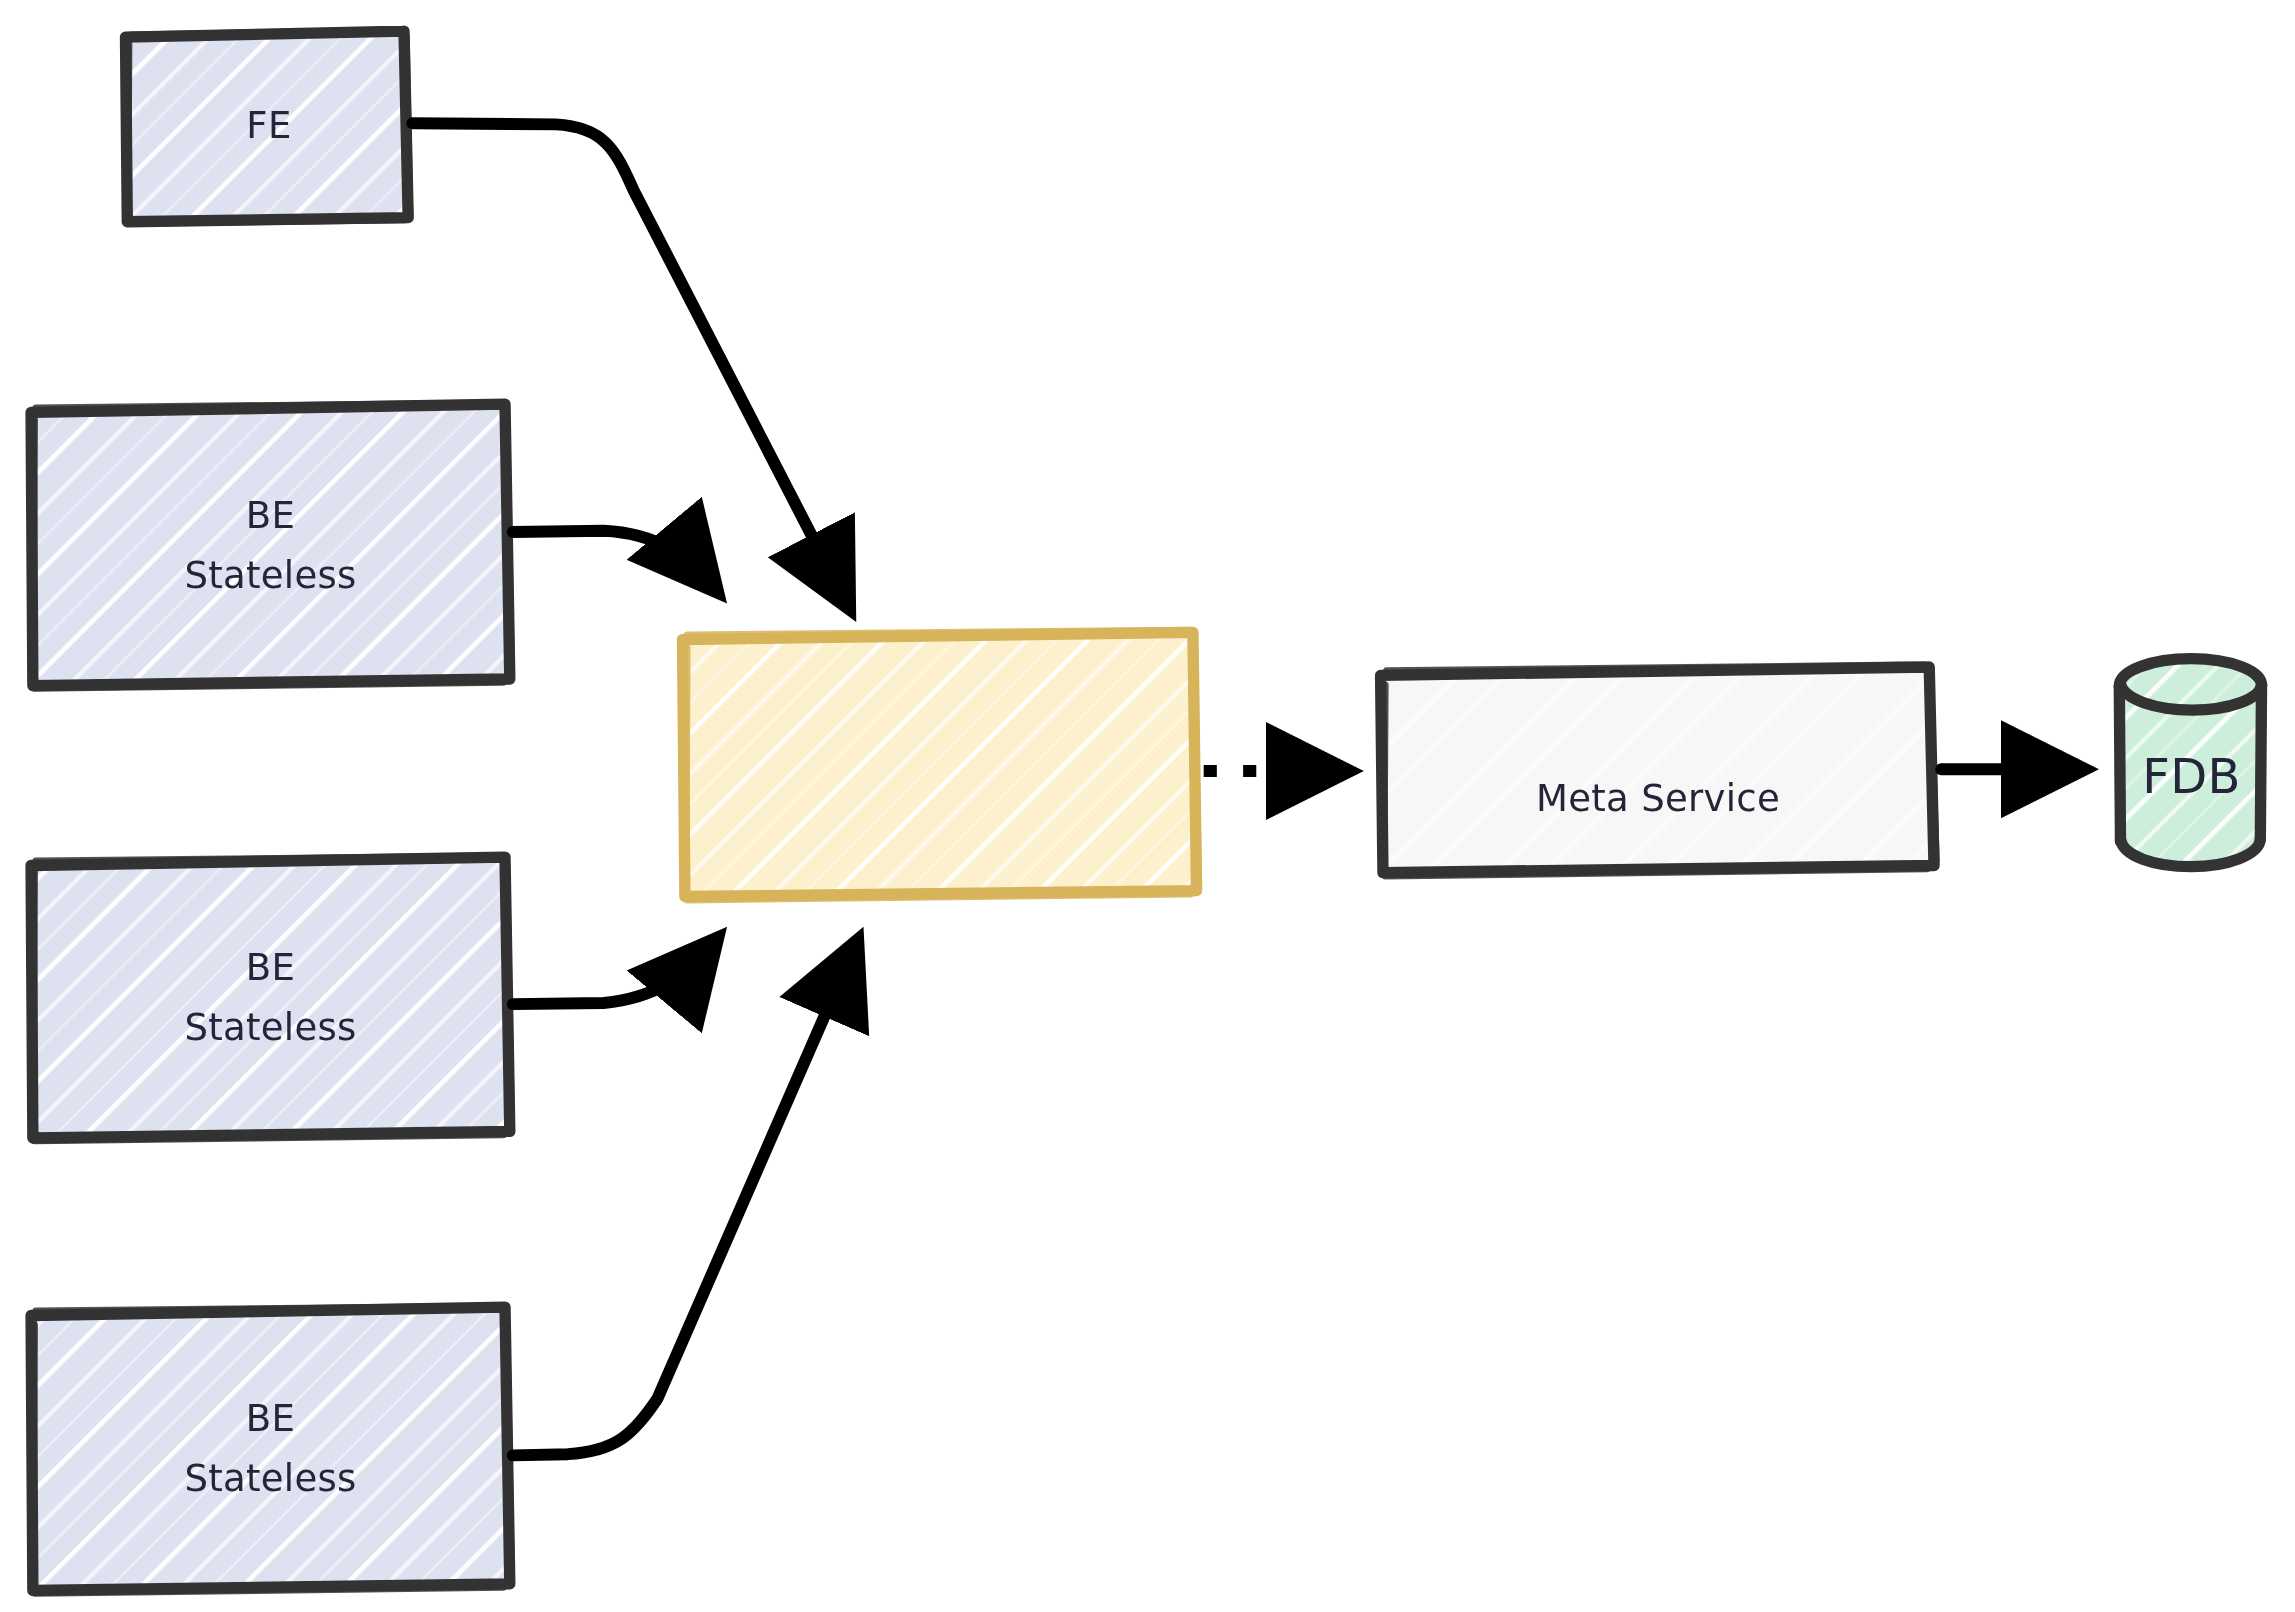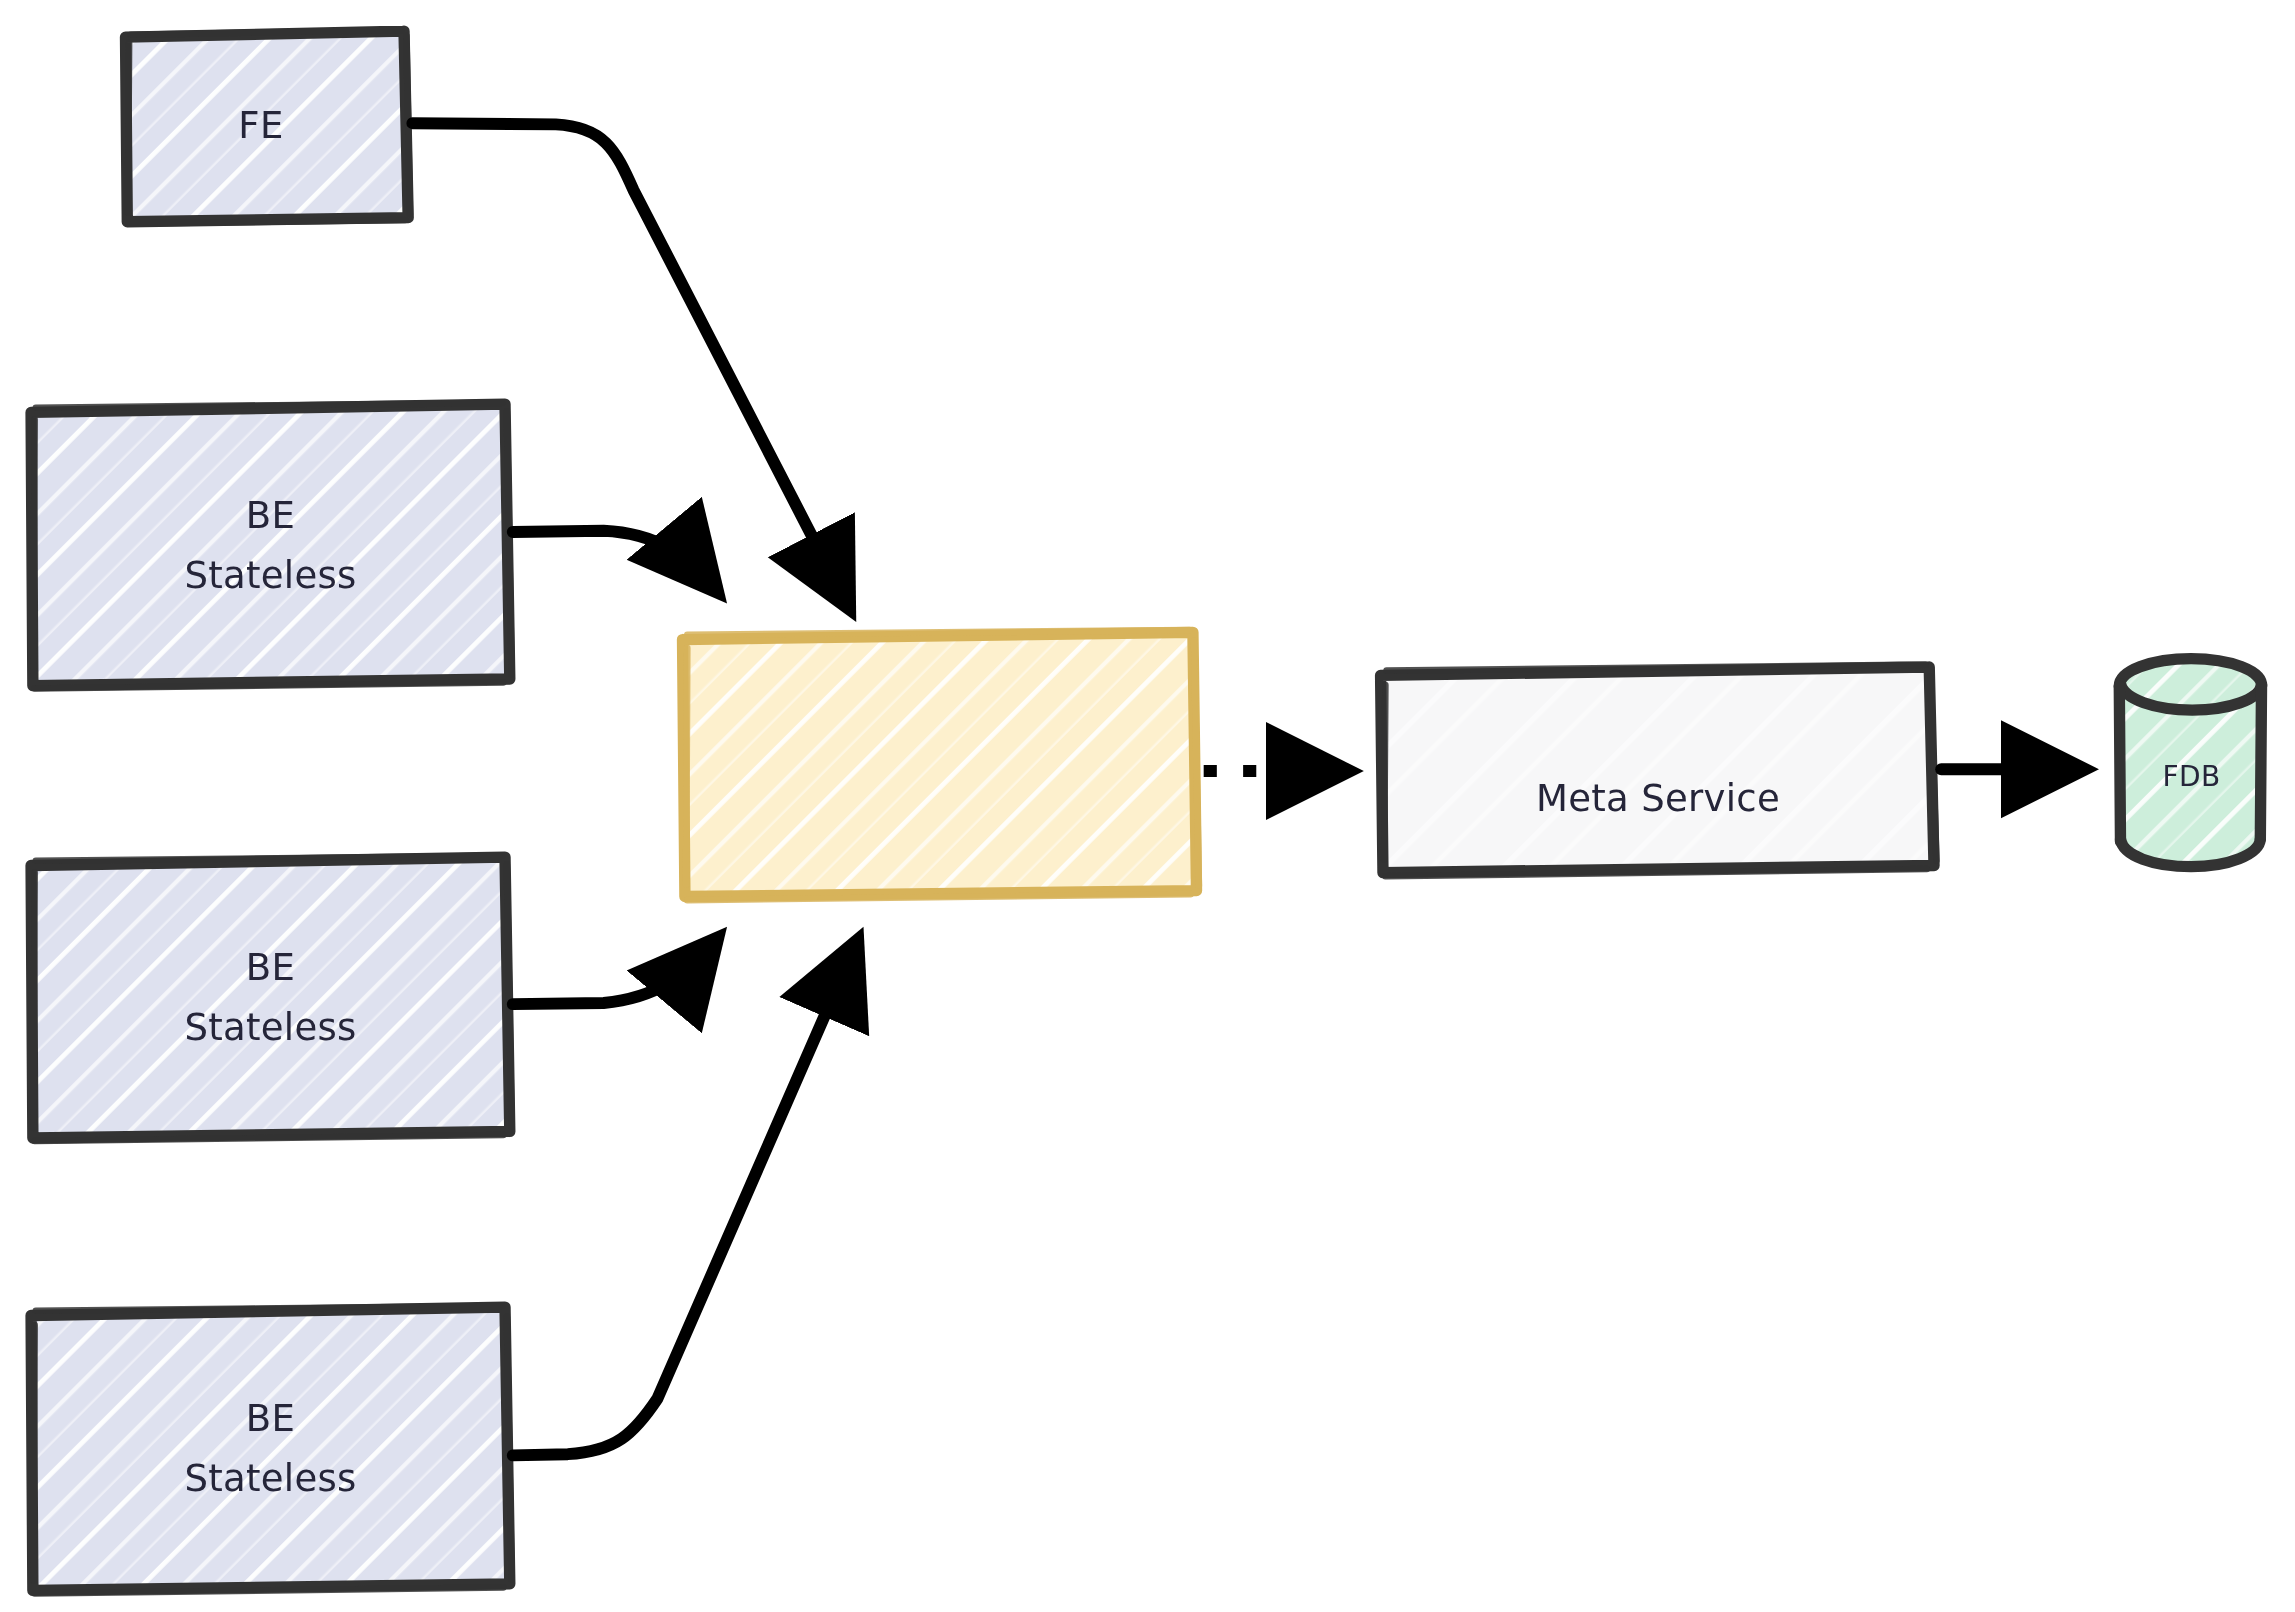--- a/index.html
+++ b/index.html
@@ -35,21 +35,21 @@
     text-align: center;
     color: #252539;
     font-family: "DejaVu Sans", sans-serif;
     font-size: 37px;
     line-height: 1.62;
     letter-spacing: 0.3px;
     pointer-events: none;
     white-space: pre;
   }
   .node-label.small {
-    font-size: 28px;
+    font-size: 48px;
   }
   .node-label .ln { display: block; }
 </style>
 </head>
 <body>
 
 <div id="diagram-root">
 
   <svg class="canvas" viewBox="0 0 3840 2697" xmlns="http://www.w3.org/2000/svg">
     <defs>
@@ -129,21 +129,21 @@
 
     <path d="M 858,1680 L 1010,1678 C 1100,1670 1150,1630 1196,1575" fill="none" stroke="#000000" stroke-width="20" stroke-linecap="round" marker-end="url(#arrowhead)"></path>
 
     <path d="M 858,2435 L 950,2433 C 1030,2428 1060,2400 1100,2340 L 1432,1580" fill="none" stroke="#000000" stroke-width="20" stroke-linecap="round" marker-end="url(#arrowhead)"></path>
 
     <path d="M 2014,1290 L 2250,1290" fill="none" stroke="#000000" stroke-width="20" stroke-linecap="butt" stroke-dasharray="22 44" marker-end="url(#arrowhead-dot)"></path>
 
     <path d="M 3248,1287 L 3480,1287" fill="none" stroke="#000000" stroke-width="20" stroke-linecap="round" marker-end="url(#arrowhead)"></path>
   </svg>
 
-  <div class="node-label" style="left:121px; top:33px; width:280px; height:185px;">
+  <div class="node-label" style="left:129px; top:33px; width:280px; height:185px;">
     <span class="ln">FE</span>
   </div>
 
   <div class="node-label" style="left:32px; top:408px; width:477px; height:275px;">
     <span class="ln">BE</span>
     <span class="ln">Stateless</span>
   </div>
 
   <div class="node-label" style="left:32px; top:861px; width:477px; height:274px;">
     <span class="ln">BE</span>

